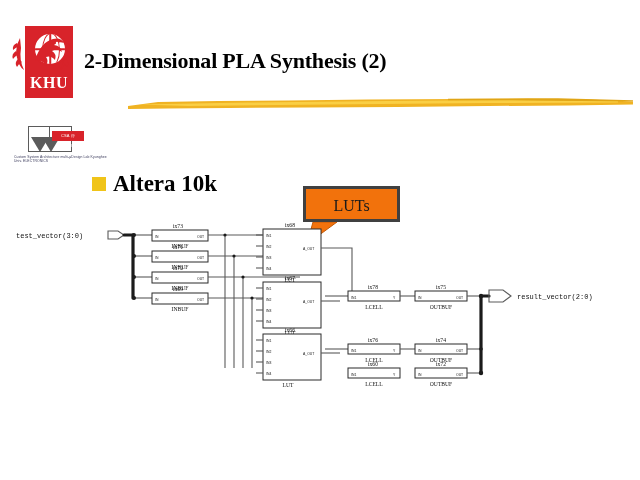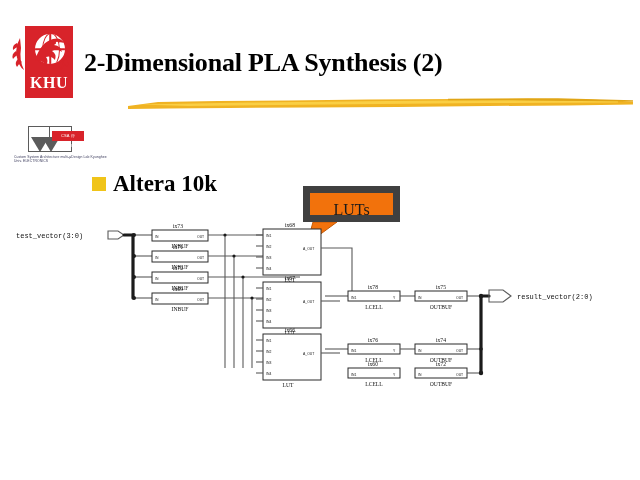--- a/index.html
+++ b/index.html
@@ -25,21 +25,21 @@
     border:1.4px solid #d8232a;border-radius:50%;box-sizing:border-box;}
   .khu-bird{position:absolute;left:20px;top:8px;width:36px;height:34px;}
   .khu-wreath{position:absolute;left:0;top:8px;width:62px;height:44px;}
   .khu-band{position:absolute;left:14px;top:44px;width:48px;height:26px;background:#d8232a;}
   .khu-text{position:absolute;left:14px;top:45px;width:48px;height:24px;color:#fff;
     font-family:"Liberation Serif",serif;font-weight:bold;font-size:16px;letter-spacing:.5px;
     text-align:center;line-height:24px;}
 
   
   .title{position:absolute;left:84px;top:48px;width:545px;
-    font-family:"Liberation Serif", serif;font-weight:bold;font-size:26px;color:#000;
+    font-family:"Liberation Serif", serif;font-weight:bold;font-size:22px;color:#000;
     letter-spacing:-0.2px;white-space:nowrap;}
 
   
   .brush{position:absolute;left:128px;top:95px;width:505px;height:16px;}
 
   
   .csa{position:absolute;left:14px;top:126px;width:100px;height:45px;}
   .csa-box{position:absolute;left:14px;top:0px;width:44px;height:26px;
     border:1.3px solid #5b5b5b;box-sizing:border-box;}
   .csa-v1{position:absolute;left:17px;top:11px;width:0;height:0;
@@ -54,21 +54,21 @@
     font-family:"Liberation Sans",sans-serif;font-size:3.4px;line-height:4.4px;
     color:#3b3b5c;letter-spacing:.1px;}
 
   
   .bullet-row{position:absolute;left:92px;top:171px;display:flex;align-items:center;gap:7px;}
   .bullet-sq{width:14px;height:14px;background:#f0c419;flex:none;}
   .bullet-txt{font-family:"Liberation Serif",serif;font-weight:bold;font-size:23px;color:#000;}
 
   
   .callout{position:absolute;left:303px;top:186px;width:97px;height:36px;
-    background:#f2720c;border:7px solid #404040;box-sizing:border-box;}
+    background:#f2720c;border:3px solid #404040;box-sizing:border-box;}
   .callout-label{width:100%;height:100%;line-height:34px;text-align:center;
     font-family:"Liberation Serif",serif;font-size:16px;color:#1a1a1a;}
   .callout-tail{position:absolute;left:0;top:0;width:120px;height:70px;pointer-events:none;}
 
   
   .sch{position:absolute;left:0;top:218px;width:640px;height:185px;}
   .sch svg{display:block;}
 </style>
 </head>
 <body>

